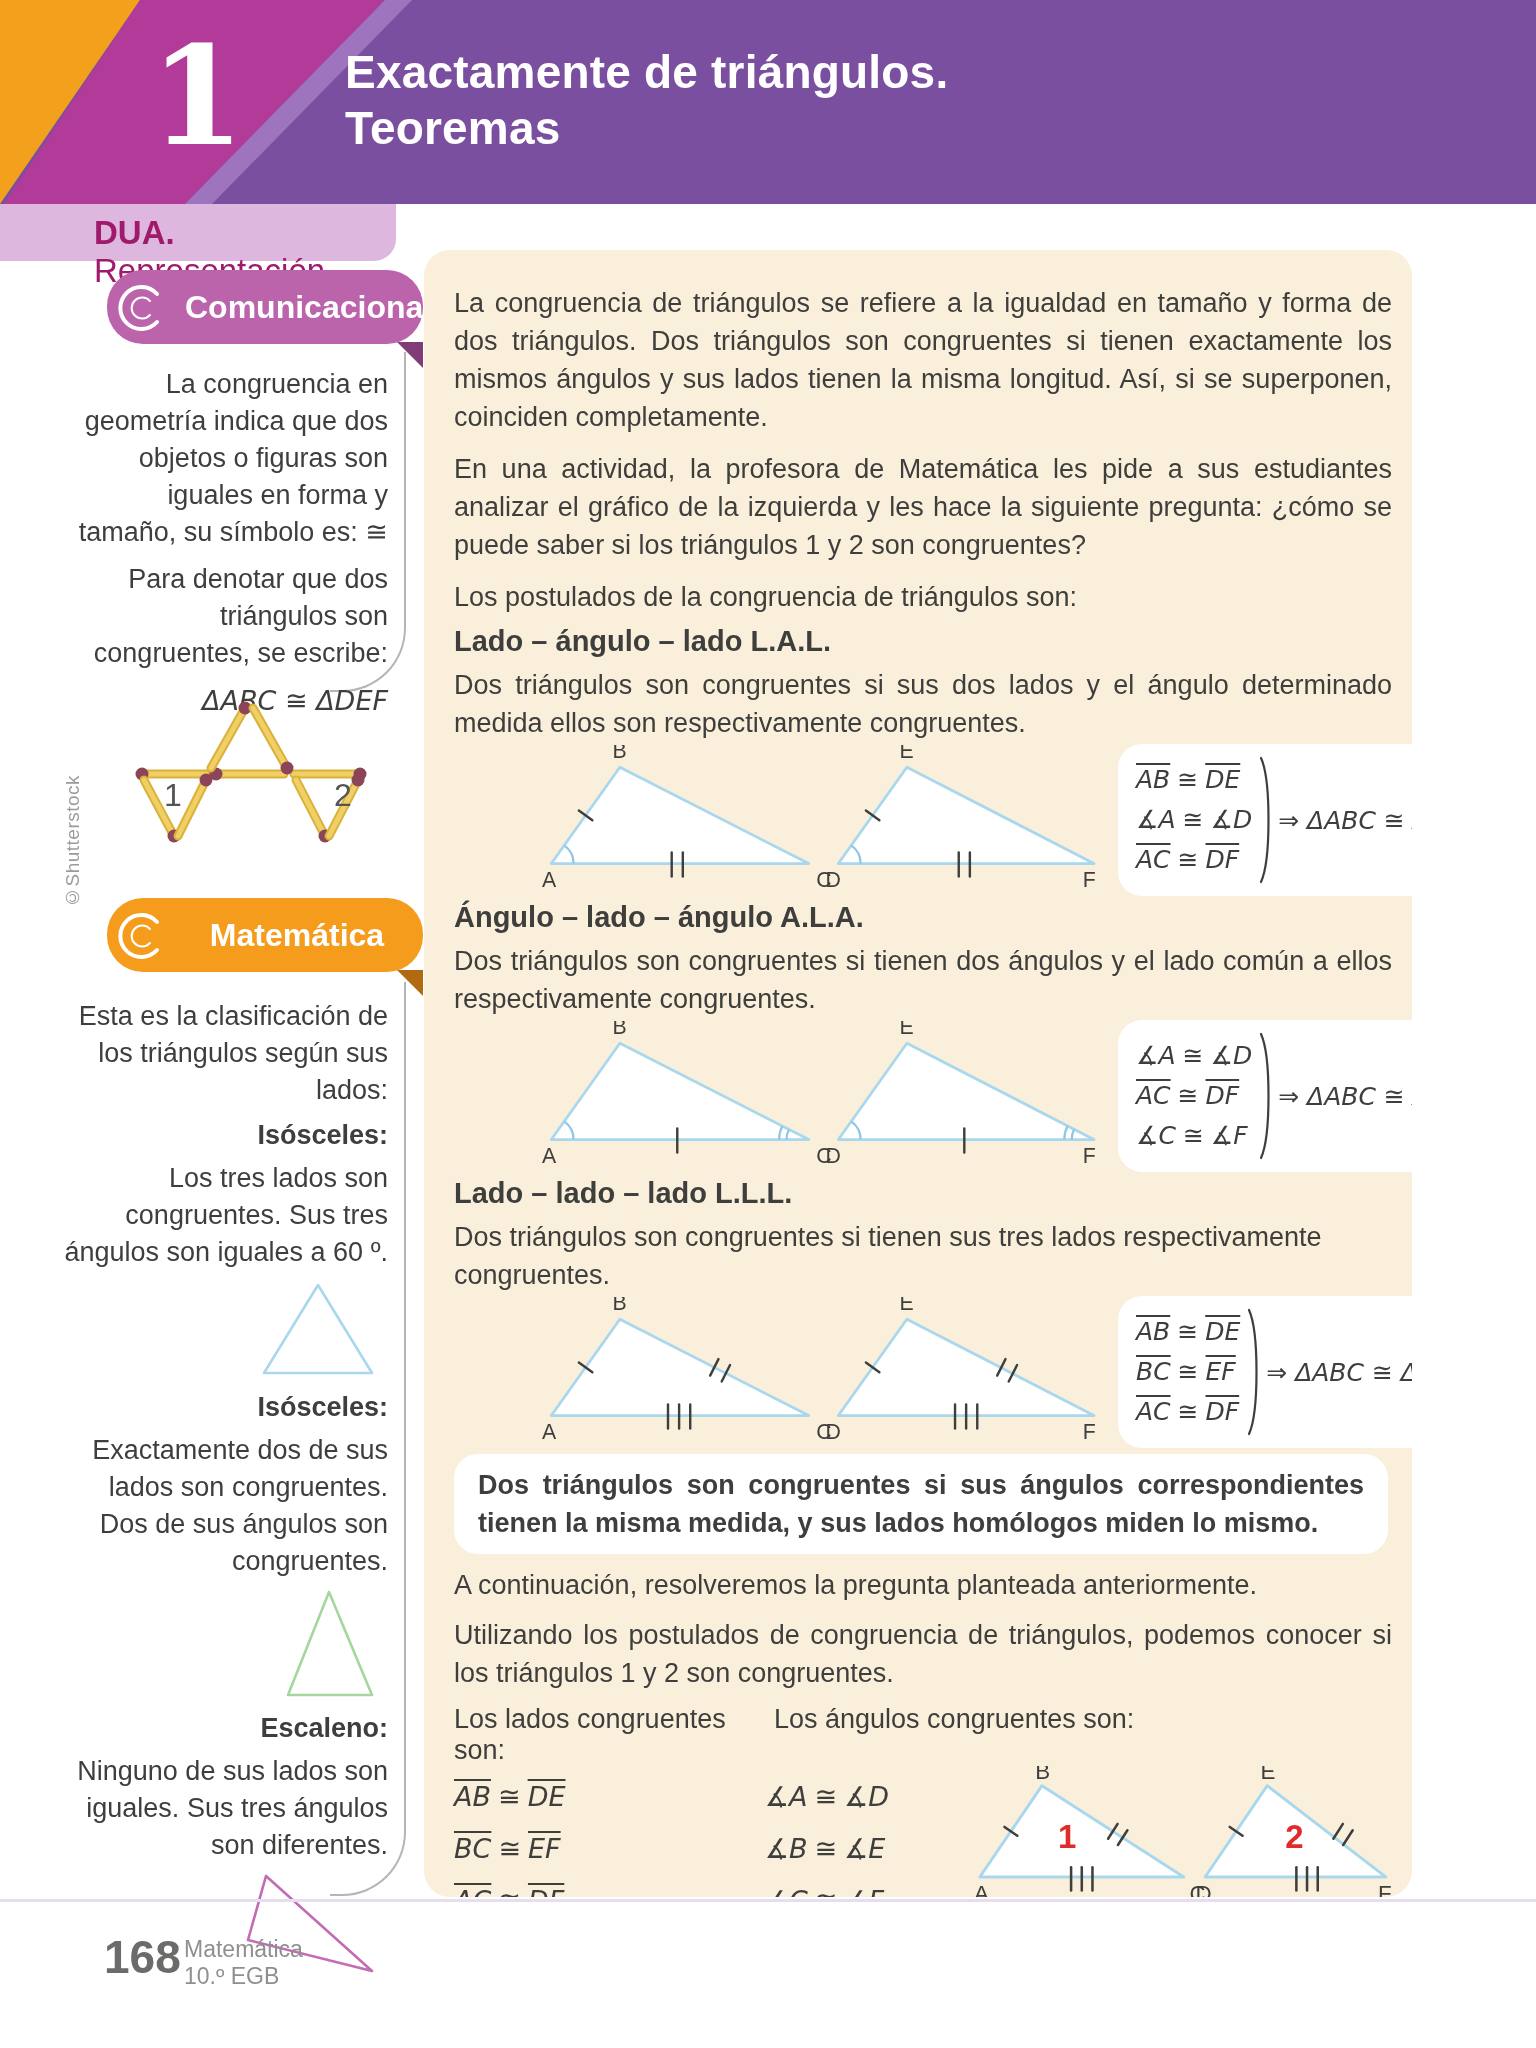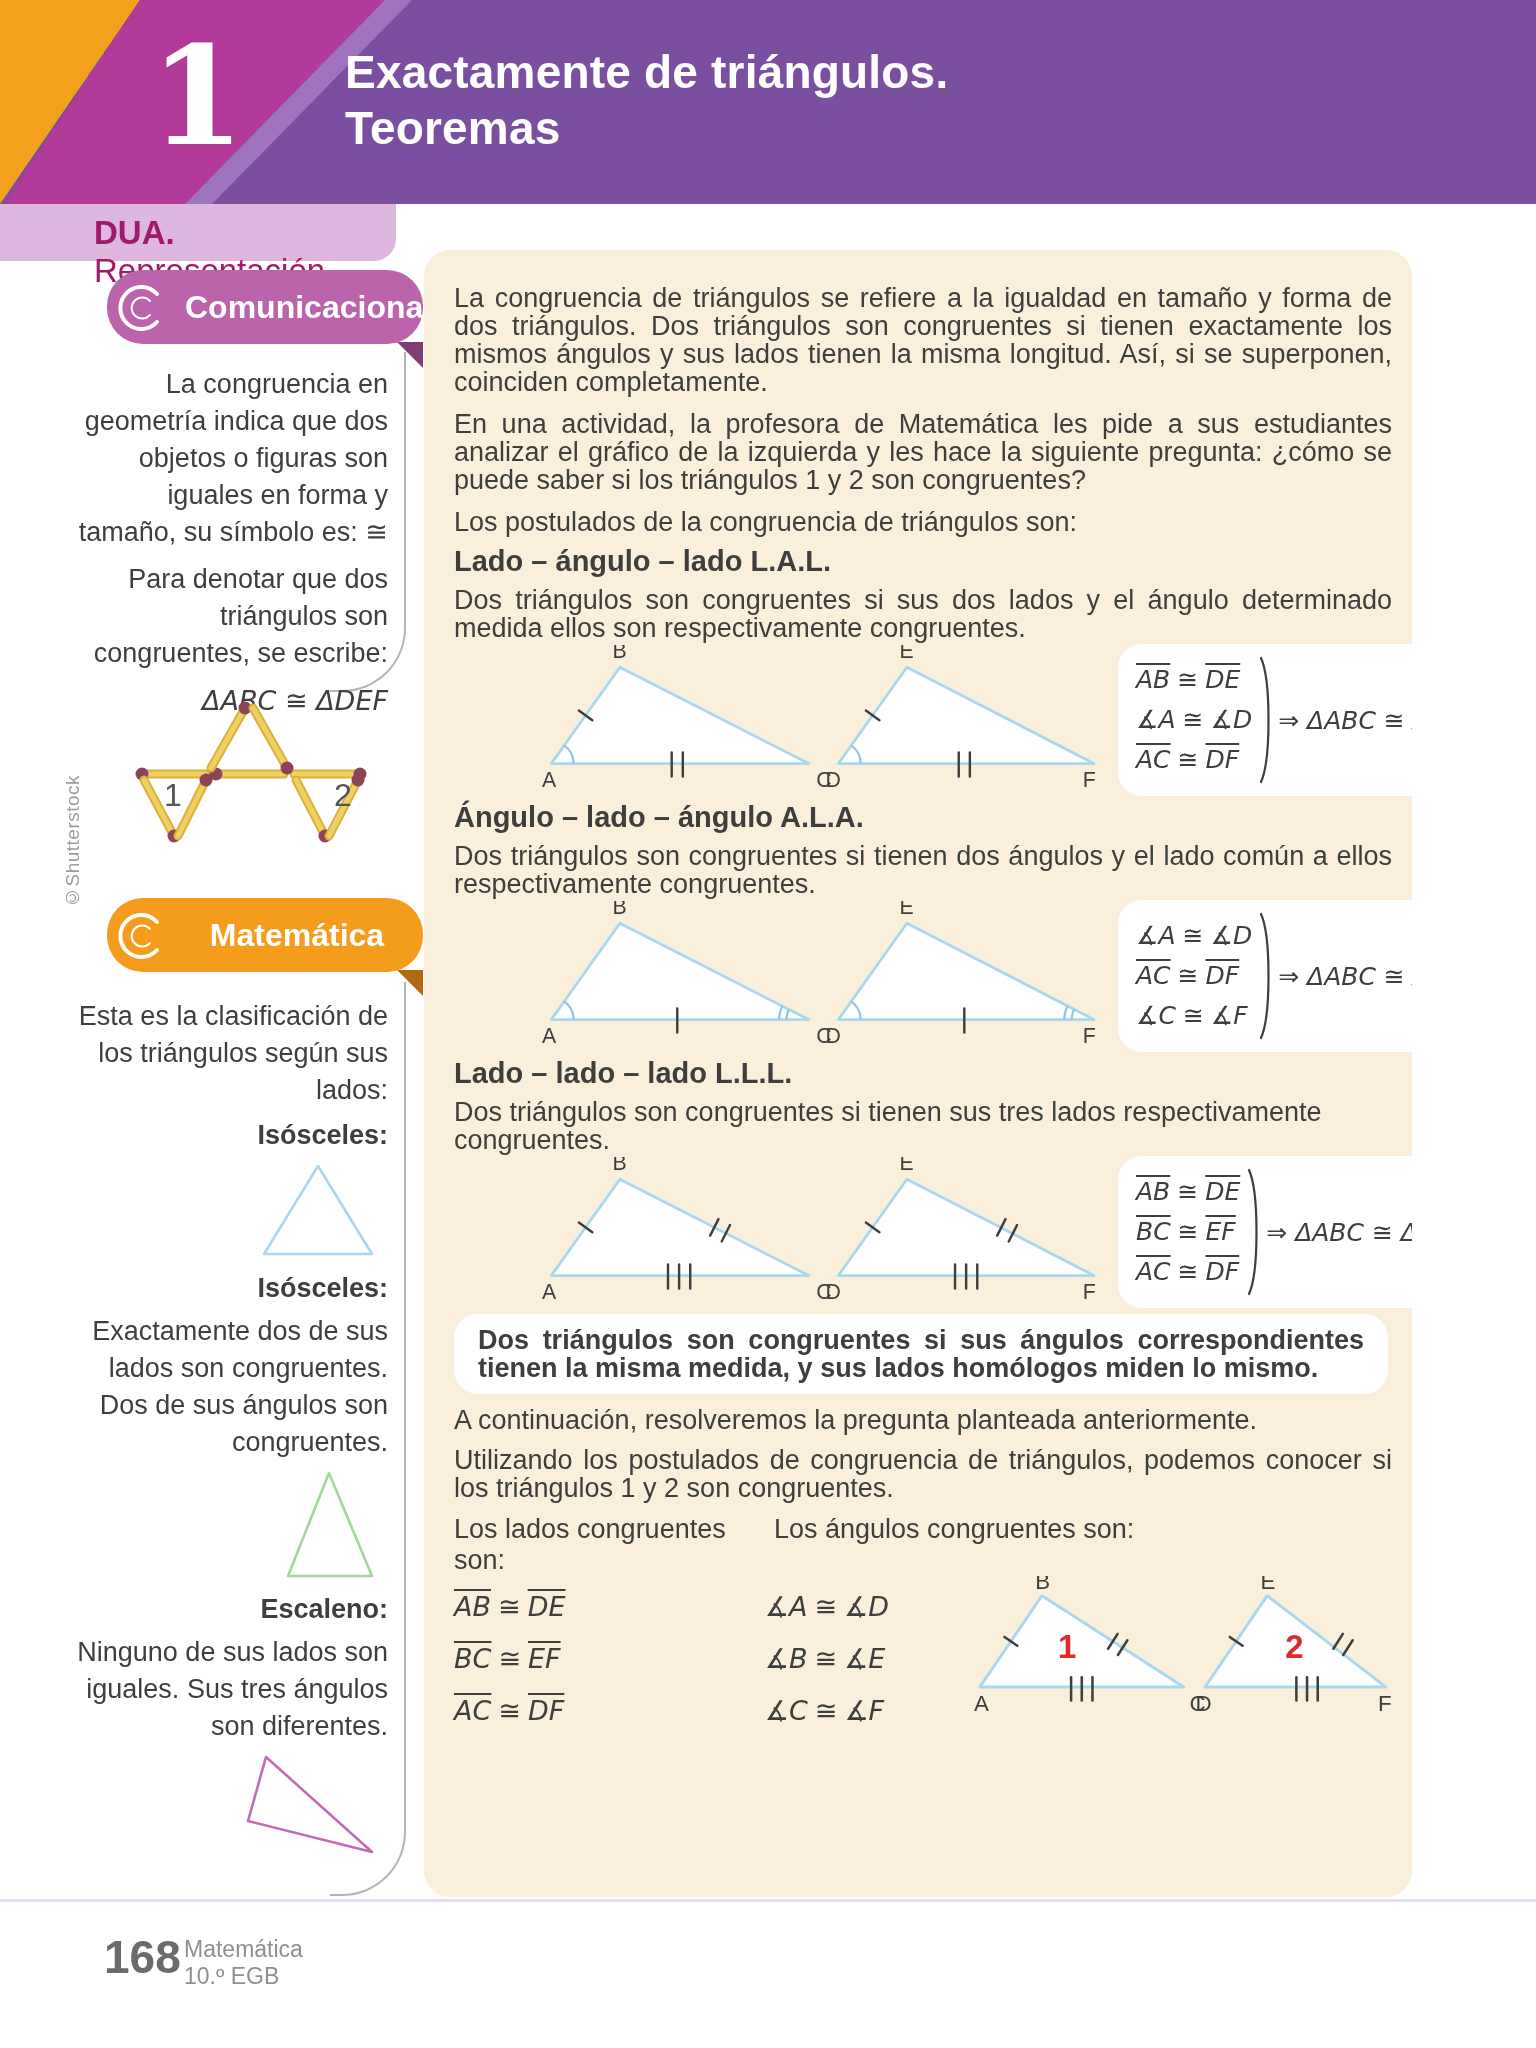--- a/index.html
+++ b/index.html
@@ -48,21 +48,21 @@
   .side-tri{display:block;margin:4px 10px 10px auto;}
 
   .credit{position:absolute;left:62px;top:728px;height:180px;writing-mode:vertical-rl;
           transform:rotate(180deg);font-size:19px;color:#9b9b9b;letter-spacing:.5px;}
   .matchsticks{position:absolute;left:112px;top:694px;}
 
   
   .main-panel{position:absolute;left:424px;top:250px;width:988px;height:1647px;
               background:#f9efdb;border-radius:26px;box-sizing:border-box;
               padding:34px 20px 0 30px;overflow:hidden;}
-  .p{font-size:27px;line-height:28px;text-align:justify;margin:0 0 14px 0;}
+  .p{font-size:27px;line-height:38px;text-align:justify;margin:0 0 14px 0;}
   .p.single{text-align:left;}
   .h{font-size:29px;font-weight:bold;margin:0 0 8px 0;line-height:34px;}
   .sect-body{margin-bottom:2px;}
   .diagram-row{display:flex;align-items:center;margin:0 0 4px 86px;}
   .tri-pair{flex:0 0 auto;}
   .tri{fill:#ffffff;stroke:#a9d7ee;stroke-width:3;stroke-linejoin:round;}
   .tick{stroke:#3e3e3c;stroke-width:2.6;stroke-linecap:round;}
   .arc{fill:none;stroke:#8fc6e8;stroke-width:2.4;}
   .vlab{font-family:"Liberation Sans",sans-serif;font-size:23px;fill:#3e3e3c;}
   .rednum{font-family:"Liberation Sans",sans-serif;font-size:34px;font-weight:bold;fill:#e02b2b;}
@@ -190,20 +190,21 @@
       <path d="M42,13 A21,21 0 1 0 42,41" fill="none" stroke="#ffffff" stroke-width="4" stroke-linecap="round"></path>
       <path d="M35,20 A10.5,10.5 0 1 0 35,34" fill="none" stroke="#ffffff" stroke-width="2" stroke-linecap="round"></path>
     </svg>
     <div class="bub-title">Matemática</div>
   </div>
   <div class="fold mat-fold"></div>
   <div class="border-frame mat-frame"></div>
   <div class="side-text mat-text">
     <p>Esta es la clasificación de los triángulos según sus lados:</p>
     <p class="cat">Isósceles:</p>
+    <p>Los tres lados son congruentes. Sus tres ángulos son iguales a 60 º.</p>
     <svg class="side-tri" width="120" height="100" viewBox="0 0 120 100">
       <polygon points="60,6 6,94 114,94" fill="#ffffff" stroke="#a9d7ee" stroke-width="2.6" stroke-linejoin="round"></polygon>
     </svg>
     <p class="cat">Isósceles:</p>
     <p>Exactamente dos de sus lados son congruentes. Dos de sus ángulos son congruentes.</p>
     <svg class="side-tri" width="96" height="112" viewBox="0 0 96 112">
       <polygon points="47,4 6,107 90,107" fill="#ffffff" stroke="#a5d69e" stroke-width="2.6" stroke-linejoin="round"></polygon>
     </svg>
     <p class="cat">Escaleno:</p>
     <p>Ninguno de sus lados son iguales. Sus tres ángulos son diferentes.</p>

